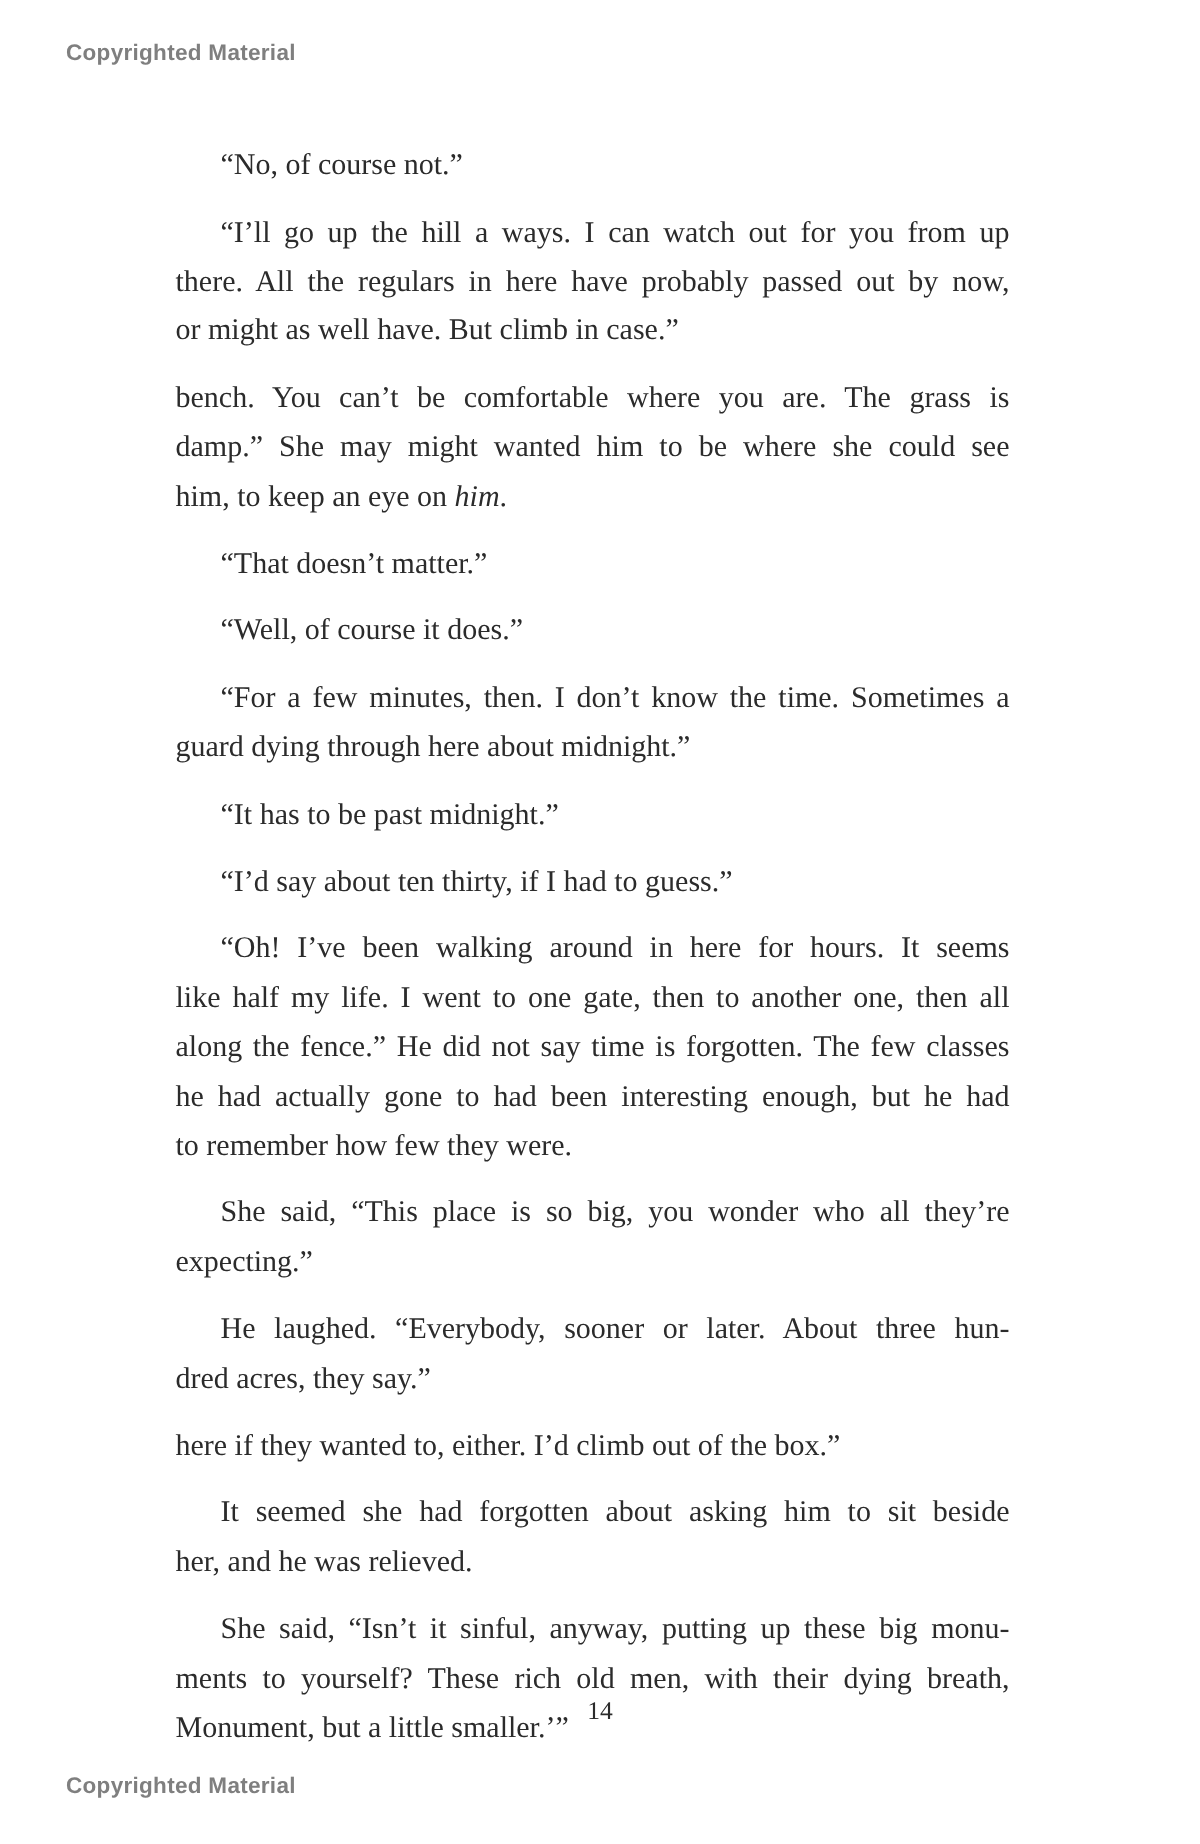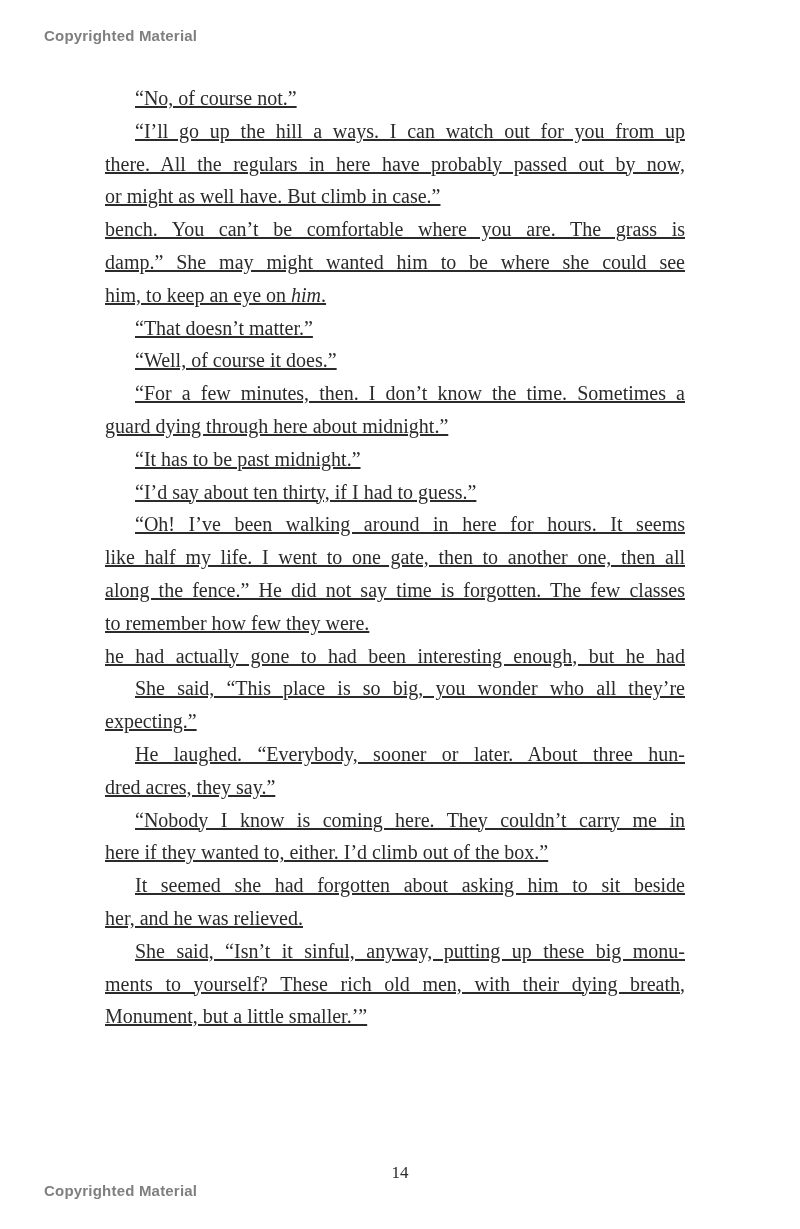--- a/index.html
+++ b/index.html
@@ -26,39 +26,38 @@
   .banner-bottom { top: 1182px; }
   .text-block {
     position: absolute;
     left: 105px;
     top: 82px;
     width: 580px;
     font-size: 20px;
     line-height: 32.8px;
     color: var(--ink, #2b2b2b);
   }
-  .paragraph { margin: 0; text-decoration: underline; }
+  .paragraph { margin: 12px; }
   .line {
     text-align: justify;
     text-align-last: justify;
     white-space: normal;
   }
   .line.last { text-align-last: left; }
   .line.first { text-indent: 30px; }
   .line em { font-style: italic; }
   .page-number {
     position: absolute;
     left: 0;
     top: 1131px;
     width: 100%;
     text-align: center;
     font-size: 17px;
     color: var(--ink, #2b2b2b);
     font-family: "Liberation Serif", serif;
-    margin-top: 32px;
   }
 </style>
 </head>
 <body>
 
 <div class="page" style="--bg: #ffffff; --ink: #2b2b2b; --banner-gray: #7f7f7f;">
   <div class="banner banner-top">Copyrighted Material</div>
 
   <div class="text-block">
       <div class="paragraph">
@@ -87,33 +86,32 @@
       <div class="paragraph">
         <div class="line first last">“It has to be past midnight.”</div>
       </div>
       <div class="paragraph">
         <div class="line first last">“I’d say about ten thirty, if I had to guess.”</div>
       </div>
       <div class="paragraph">
         <div class="line first">“Oh! I’ve been walking around in here for hours. It seems</div>
         <div class="line">like half my life. I went to one gate, then to another one, then all</div>
         <div class="line">along the fence.” He did not say time is forgotten. The few classes</div>
+        <div class="line">he had actually gone to had been interesting enough, but he had</div>
         <div class="line last">to remember how few they were.</div>
-        <div class="line">he had actually gone to had been interesting enough, but he had</div>
       </div>
       <div class="paragraph">
         <div class="line first">She said, “This place is so big, you wonder who all they’re</div>
         <div class="line last">expecting.”</div>
       </div>
       <div class="paragraph">
         <div class="line first">He laughed. “Everybody, sooner or later. About three hun-</div>
         <div class="line last">dred acres, they say.”</div>
       </div>
       <div class="paragraph">
-        <div class="line first">“Nobody I know is coming here. They couldn’t carry me in</div>
         <div class="line last">here if they wanted to, either. I’d climb out of the box.”</div>
       </div>
       <div class="paragraph">
         <div class="line first">It seemed she had forgotten about asking him to sit beside</div>
         <div class="line last">her, and he was relieved.</div>
       </div>
       <div class="paragraph">
         <div class="line first">She said, “Isn’t it sinful, anyway, putting up these big monu-</div>
         <div class="line">ments to yourself? These rich old men, with their dying breath,</div>
         <div class="line last">Monument, but a little smaller.’”</div>

